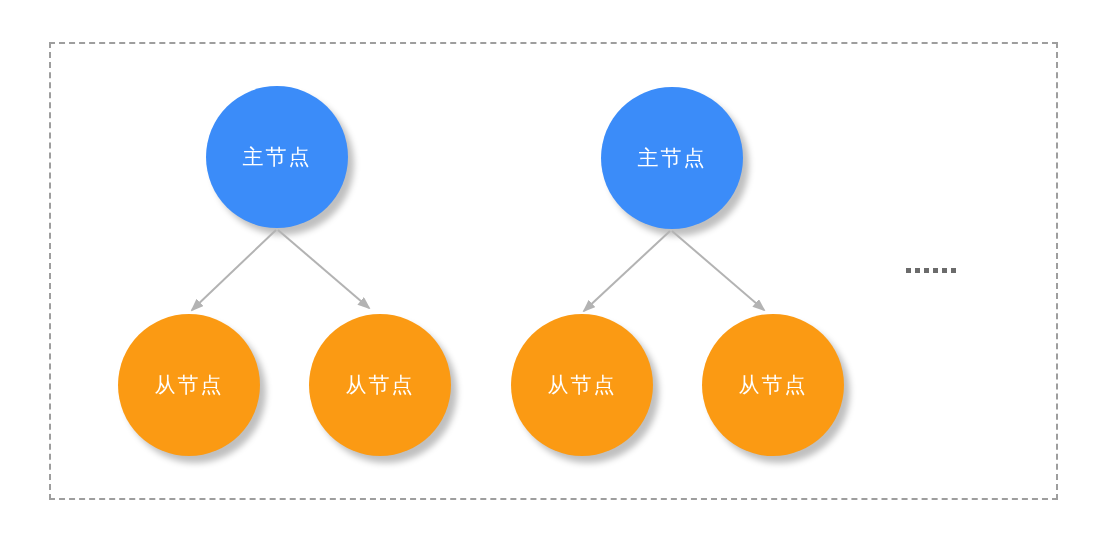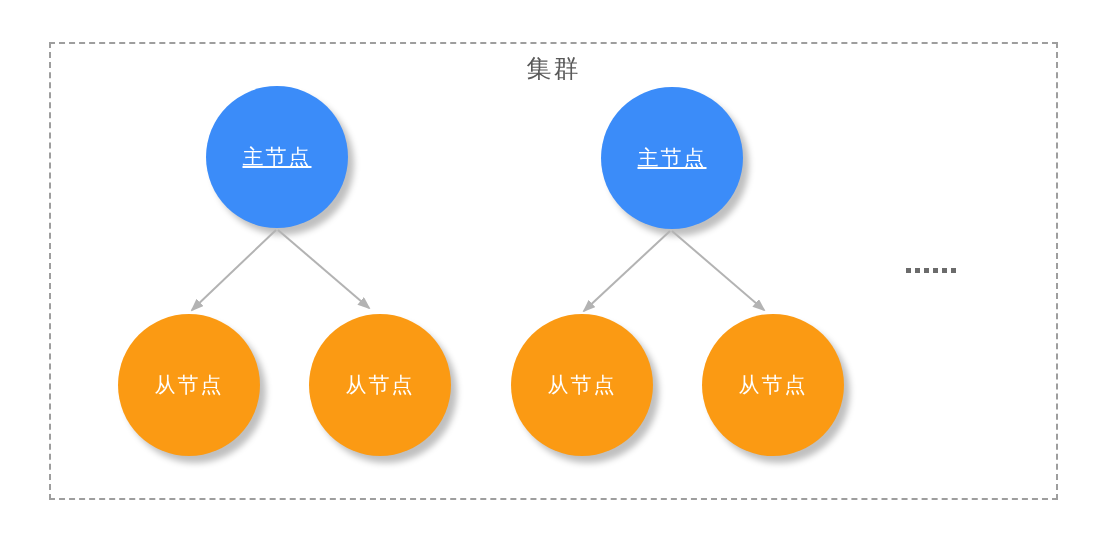--- a/index.html
+++ b/index.html
@@ -40,21 +40,21 @@
     height: 142px;
     border-radius: 50%;
     display: flex;
     align-items: center;
     justify-content: center;
     color: var(--color-node-text, #ffffff);
     font-size: 21px;
     letter-spacing: 2px;
     box-shadow: 6px 7px 6px rgba(0, 0, 0, 0.25);
   }
-  .node.master { background: var(--color-master, #3b8cf9); text-decoration: underline; }
+  .node.master { background: var(--color-master, #3b8cf9); }
   .node.slave  { background: var(--color-slave,  #fb9a13); font-family: Liberation Serif, serif; }
 
   
   .m1  { left: 155px; top: 42px; }
   .m2  { left: 550px; top: 43px; }
   .s1a { left: 67px;  top: 270px; }
   .s1b { left: 258px; top: 270px; }
   .s2a { left: 460px; top: 270px; }
   .s2b { left: 651px; top: 270px; }
 
@@ -86,21 +86,20 @@
     background: var(--color-ellipsis, #6b6b6b);
   }
 </style>
 </head>
 <body>
 
 <div id="canvas">
 
   <div class="cluster-boundary">
 
-    <div class="diagram-title">集群</div>
 
     <div>
       <div class="node master m1">主节点</div>
       <div class="node slave s1a">从节点</div>
       <div class="node slave s1b">从节点</div>
     </div>
 
     <div>
       <div class="node master m2">主节点</div>
       <div class="node slave s2a">从节点</div>

